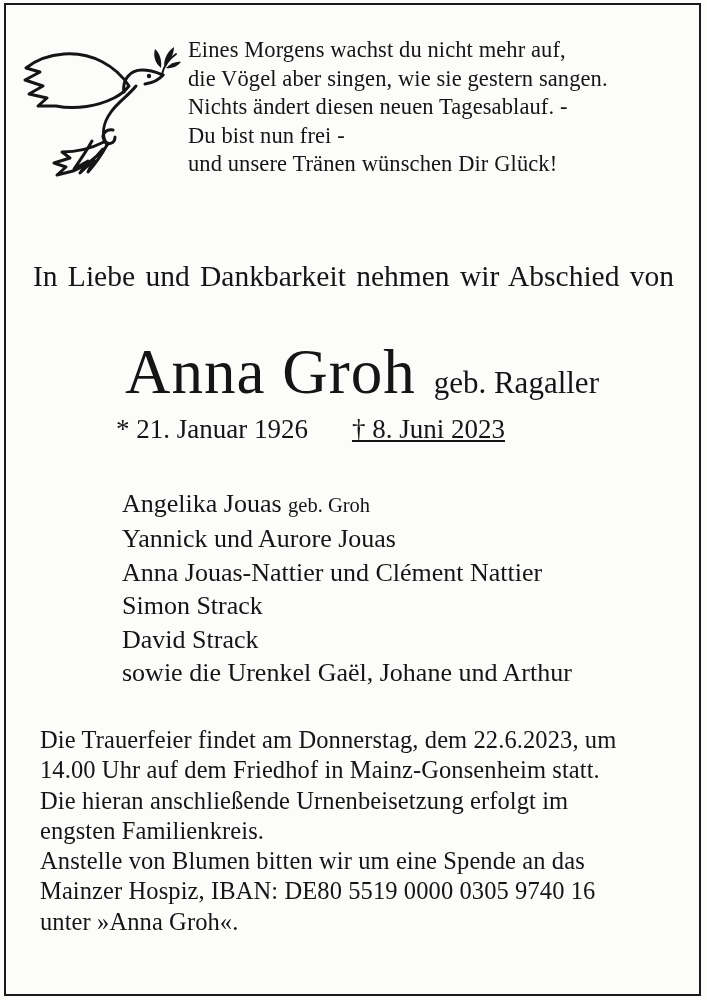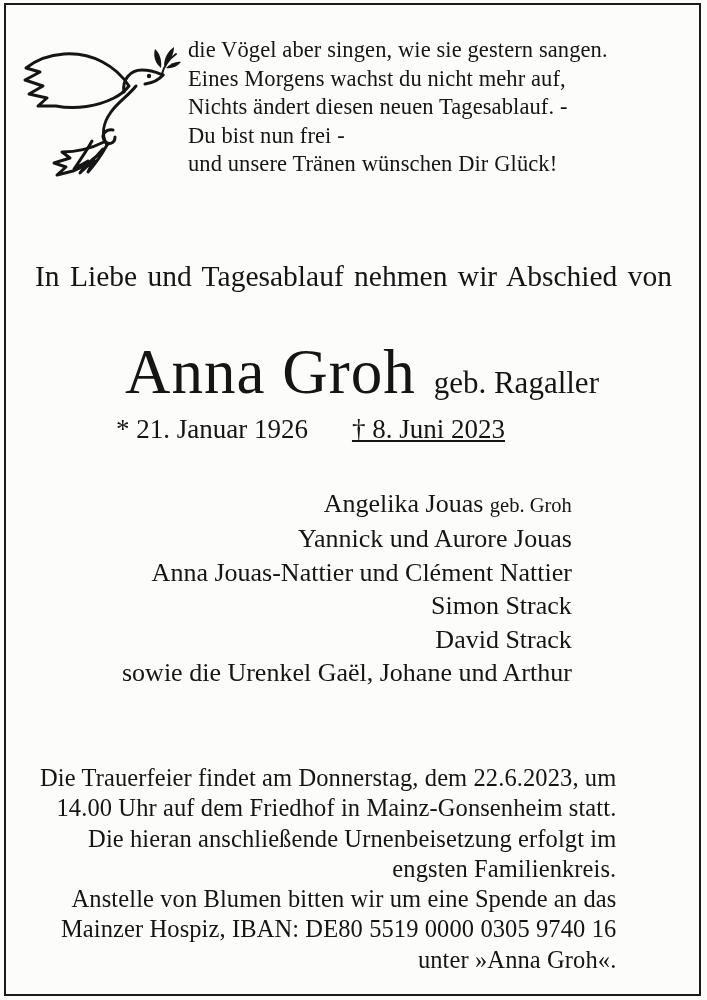--- a/index.html
+++ b/index.html
@@ -62,31 +62,29 @@
     line-height: 31px;
     white-space: nowrap;
   }
   .death-date { margin-left: 44px; text-decoration: underline; }
   .mourners {
     position: absolute;
     left: 122px; top: 487px;
     font-size: 26px;
     line-height: 33.4px;
     white-space: nowrap;
-    text-align: right;
   }
   .mourners .small { font-size: 20.5px; }
   .closing {
     position: absolute;
-    left: 40px; top: 763px;
+    left: 40px; top: 725px;
     font-size: 24.5px;
     line-height: 30.25px;
     white-space: nowrap;
     letter-spacing: 0.1px;
-    text-align: right;
   }
 </style>
 </head>
 <body>
 
 <div class="frame"></div>
 
 <svg class="dove" viewBox="0 0 170 148" fill="none" stroke="#151515" stroke-width="3" stroke-linecap="round" stroke-linejoin="round">
 
   <path d="M117,44 C104,24 80,10 52,12 C38,13 24,18 14,26 L28,30 L13,38 L31,44 L17,52 L35,56 L26,64 L44,64 C64,68 86,64 102,56 C108,53 113,49 117,44"></path>
@@ -103,28 +101,28 @@
   <path d="M124,44 C116,54 106,60 99,70 C91,81 89,93 95,103"></path>
 
   <path d="M101,88 C94,87 89,92 92,98 C95,104 103,102 103,95"></path>
 
   <path d="M95,103 C90,112 84,121 76,130 L82,118 L68,131 L76,119 L62,127 C69,117 75,108 80,99"></path>
 
   <path d="M92,100 C80,106 66,110 50,110 L58,116 L42,121 L54,125 L45,133 L61,129 C74,124 84,116 91,107"></path>
 </svg>
 
 <div class="poem">
+    <div class="poem-line">Eines Morgens wachst du nicht mehr auf,</div>
     <div class="poem-line">die Vögel aber singen, wie sie gestern sangen.</div>
-    <div class="poem-line">Eines Morgens wachst du nicht mehr auf,</div>
     <div class="poem-line">Nichts ändert diesen neuen Tagesablauf. -</div>
     <div class="poem-line">Du bist nun frei -</div>
     <div class="poem-line">und unsere Tränen wünschen Dir Glück!</div>
   </div>
 
-<div class="intro">In Liebe und Tagesablauf nehmen wir Abschied von</div>
+<div class="intro">In Liebe und Dankbarkeit nehmen wir Abschied von</div>
 
 <div class="name-row">
   <span class="name-main">Anna Groh</span><span class="name-maiden">geb. Ragaller</span>
 </div>
 
 <div class="dates">
   <span class="birth-date">* 21. Januar 1926</span><span class="death-date">† 8. Juni 2023</span>
 </div>
 
 <div class="mourners">

